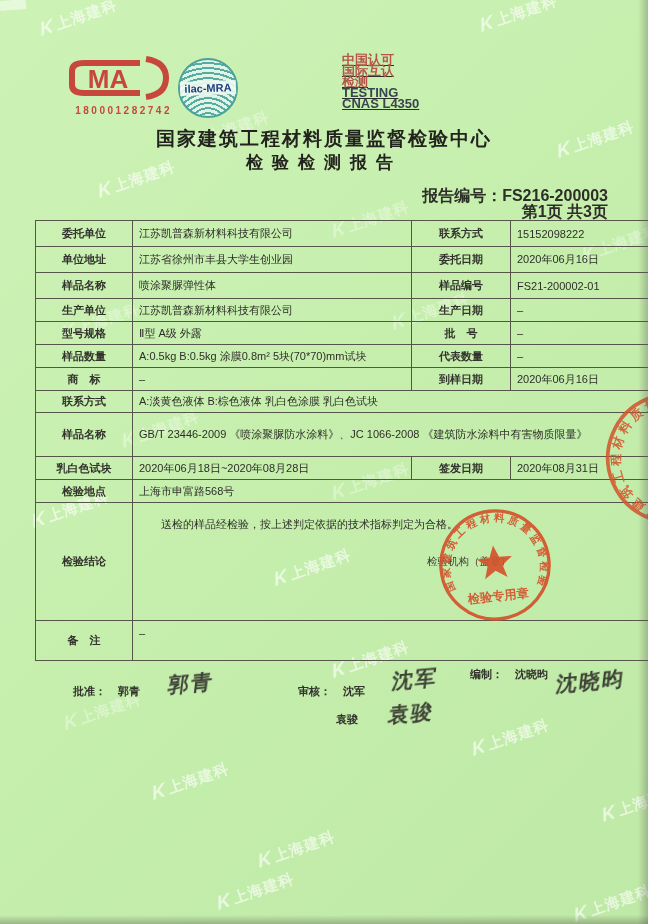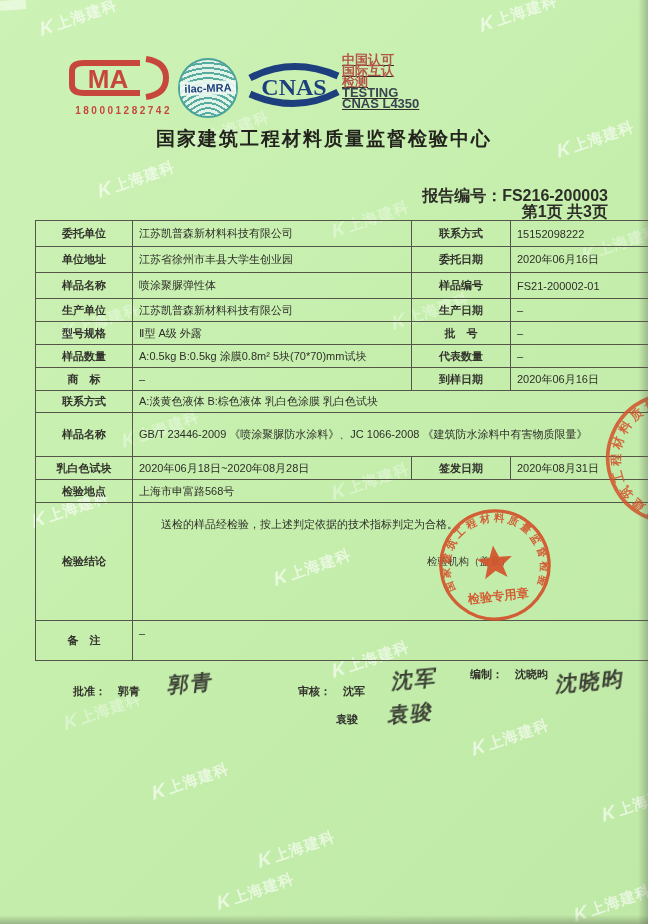--- a/index.html
+++ b/index.html
@@ -157,37 +157,31 @@
       <svg width="108" height="44" viewBox="0 0 108 44">
         <path d="M 76,7 H 20 Q 8,7 8,15 V 29 Q 8,37 20,37 H 76" fill="none" stroke="#c8473c" stroke-width="6"></path>
         <path d="M 82,3 Q 102,6 102,22 Q 102,38 82,41" fill="none" stroke="#c8473c" stroke-width="6"></path>
         <text x="44" y="32" text-anchor="middle" font-size="26" font-weight="bold" fill="#c8473c" font-family="Liberation Sans,sans-serif">MA</text>
       </svg>
       <div class="cma-num">180001282742</div>
     </div>
     <div class="ilac">
       <div class="ilac-band">ilac-MRA</div>
     </div>
-    <div class="cnas">
-      <svg width="96" height="46" viewBox="0 0 96 46">
-        <path d="M 4,16 Q 46,-6 92,14" fill="none" stroke="#1d3f7d" stroke-width="7"></path>
-        <path d="M 4,32 Q 50,52 92,30" fill="none" stroke="#1d3f7d" stroke-width="7"></path>
-        <text x="48" y="33" text-anchor="middle" font-size="24" font-weight="bold" fill="#1d3f7d" font-family="Liberation Serif,serif">CNAS</text>
-      </svg>
-    </div>
     <div class="accred">
       <div class="red">中国认可</div>
       <div class="red">国际互认</div>
       <div class="red">检测</div>
       <div class="dark">TESTING</div>
       <div class="dark">CNAS L4350</div>
     </div>
   </div>
 
   <div class="org-title">国家建筑工程材料质量监督检验中心</div>
+  <div class="report-title">检验检测报告</div>
 
   <div class="meta-right">
     <div><span>报告编号：</span><span>FS216-200003</span></div>
     <div>第1页 共3页</div>
   </div>
 
   <table class="rep">
     <tbody>
         <tr style="height:26px">
       <td class="lab">委托单位</td>

